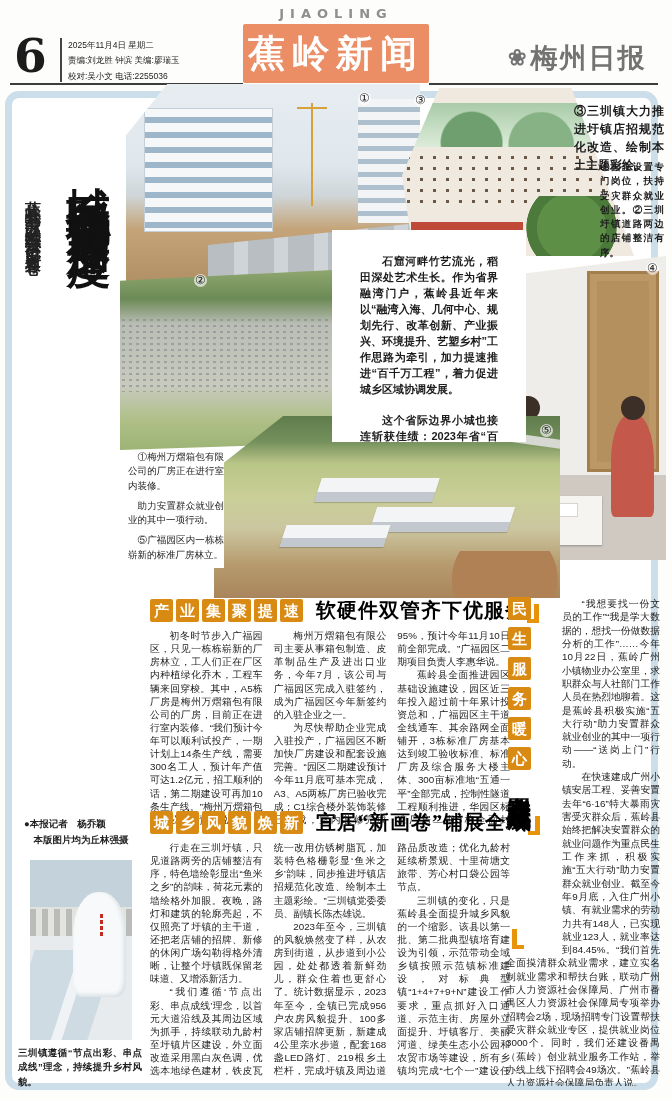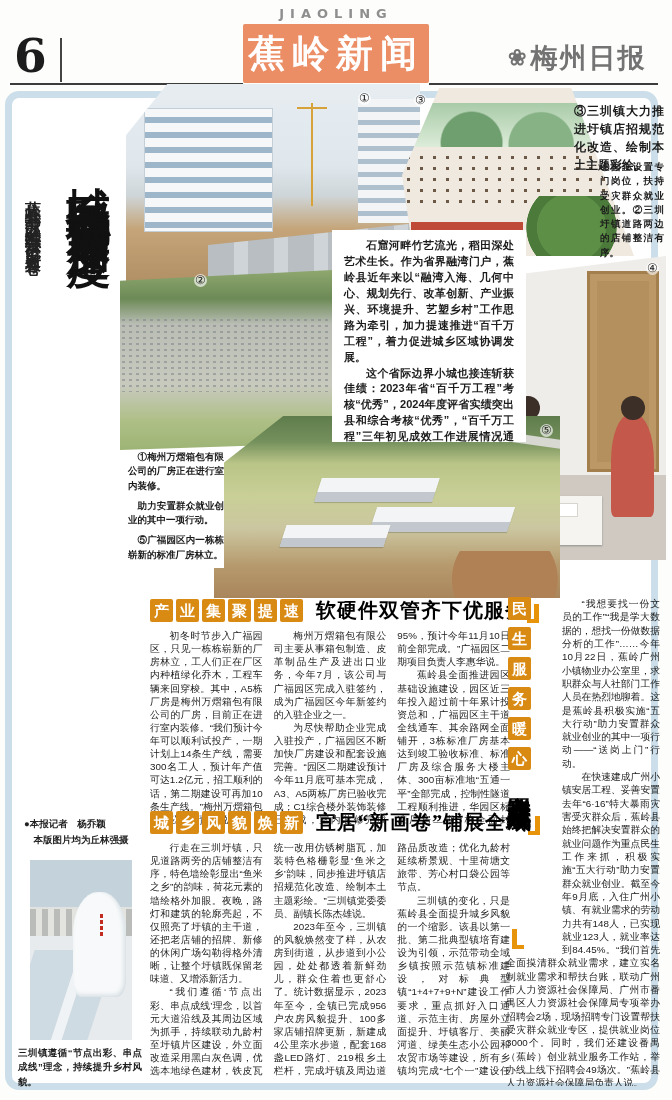--- a/index.html
+++ b/index.html
@@ -103,23 +103,23 @@
   .ph5-f2{left:46%;top:50%;width:40%;height:14%;}
   .ph5-f3{left:20%;top:60%;width:30%;height:12%;}
   .ph5-road{right:-4%;top:8%;width:44%;height:5%;background:#d8d8d2;transform:rotate(8deg);}
   .ph5-dirt{right:0;bottom:0;width:40%;height:26%;
             background:radial-gradient(circle at 60% 60%,#b08154 0 60%,transparent 61%),#a9855c00;}
 
   
   .intro-box{position:absolute;left:332px;top:230px;width:194px;height:212px;background:#fff;
              padding:8px 12px;box-sizing:border-box;z-index:4;font-size:11px;font-weight:600;
              line-height:1.45;text-align:justify;overflow:hidden;}
-  .intro-box p{margin:0;text-indent:2em;}
+  .intro-box p{margin:16px;text-indent:2em;}
   .cap-left{position:absolute;left:128px;top:450px;width:96px;background:#fff;z-index:5;
-            font-size:9.5px;line-height:1.5;font-weight:700;text-align:justify;}
+            font-size:9.5px;line-height:1.5;font-weight:400;text-align:justify;}
   .cap-left p{margin:0 0 6px 0;text-indent:1em;}
   .cap3{position:absolute;left:574px;top:102px;width:90px;font-size:12px;line-height:1.5;
         font-weight:600;text-align:justify;z-index:5;}
   .cap4{position:absolute;left:600px;top:160px;width:64px;font-size:9.5px;line-height:1.5;
         font-weight:600;text-align:justify;z-index:5;}
 
   
   .sec-head{position:absolute;left:150px;display:flex;align-items:center;z-index:3;}
   .tagline .tag-char,.vtag .tag-char{background:#D98A12;color:#fff;font-weight:700;font-size:15px;
             width:23px;height:23px;line-height:23px;text-align:center;border-radius:2px;}
@@ -161,20 +161,25 @@
             font-weight:600;text-align:justify;z-index:3;}
 </style>
 </head>
 <body>
 
 <div class="page">
 
   <div class="mast-en">JIAOLING XINWEN</div>
   <div class="pageno">6</div>
   <div class="vdiv"></div>
+  <div class="issue-info">
+    <div>2025年11月4日  星期二</div>
+    <div>责编:刘龙胜  钟滨    美编:廖瑞玉</div>
+    <div>校对:吴小文    电话:2255036</div>
+  </div>
   <div class="hrule left"></div>
   <div class="hrule right"></div>
   <div class="mast-box">蕉岭新闻</div>
   <div class="brand">
     <span class="brand-mark">❀</span><span>梅州日报</span>
   </div>
 
   <div class="frame"></div>
 
   <div class="lead">

